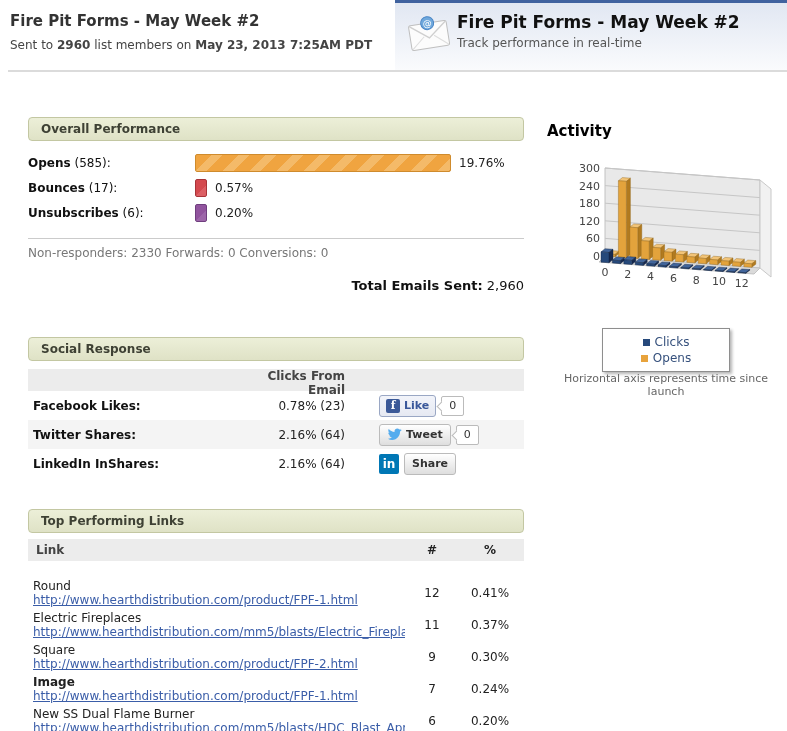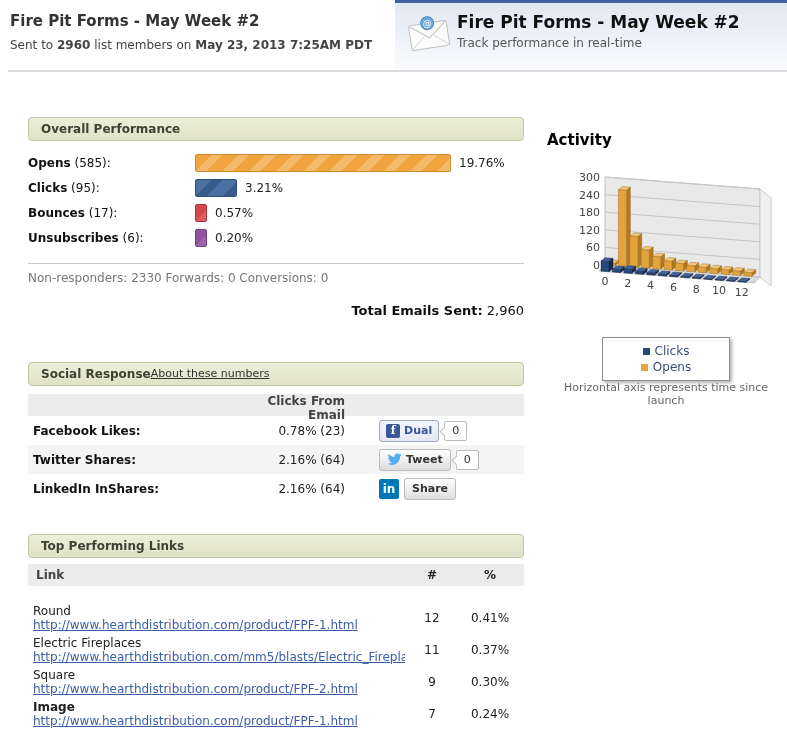--- a/index.html
+++ b/index.html
@@ -65,21 +65,21 @@
   .links .tbl-head{margin-top:6px}
   .lgrid{display:grid;grid-template-columns:1fr 48px 68px;align-items:center}
   .cnum,.cpct{text-align:center;font-size:12px;color:#222}
   .link-row{height:32px;box-sizing:border-box;padding-top:18px}
   .link-title{font-size:12px;color:#222;line-height:14px;padding-left:5px}
   .link-title.bold{font-weight:bold}
   .link-url{display:block;font-size:12px;color:#3A5DA8;text-decoration:underline;line-height:14px;
             padding-left:5px;white-space:nowrap;overflow:hidden;max-width:372px;cursor:pointer}
 
   
-  .col-right{position:absolute;left:545px;top:124px;width:242px}
+  .col-right{position:absolute;left:545px;top:115px;width:242px}
   .col-right h2{font-size:15px;font-weight:bold;color:#000;margin:7px 0 0 2px}
   #activity-svg{margin-top:16px;display:block}
   .legend{width:126px;margin:12px auto 0;background:#fff;border:1px solid #8E8E8E;
           box-shadow:2px 2px 3px rgba(0,0,0,.3);padding:5px 0;font-size:12px;color:#35507C}
   .legend-item{display:flex;align-items:center;justify-content:center;gap:5px;line-height:16px}
   .legend-swatch{width:7px;height:7px;display:inline-block}
   .caption{text-align:center;font-size:11px;color:#666}
 </style>
 </head>
 <body>
@@ -119,58 +119,52 @@
     <div class="sec-head">
       <span>Overall Performance</span>
     </div>
     <div class="perf-rows">
       <div class="perf-row">
         <div class="perf-label"><b>Opens</b> <span>(585):</span></div>
         <div class="perf-bar" style="width: 256px; background: repeating-linear-gradient(135deg, rgb(240, 164, 64) 0px, rgb(240, 164, 64) 11px, rgb(244, 186, 105) 11px, rgb(244, 186, 105) 19px); border-color: rgb(207, 139, 45);"></div>
         <div class="perf-pct">19.76%</div>
       </div>
       <div class="perf-row">
-        <div class="perf-label"><b>Clicks</b> <span>(95):</span></div>
-        <div class="perf-bar" style="width: 42px; background: repeating-linear-gradient(135deg, rgb(74, 112, 164) 0px, rgb(74, 112, 164) 11px, rgb(57, 91, 138) 11px, rgb(57, 91, 138) 19px); border-color: rgb(45, 78, 126);"></div>
-        <div class="perf-pct">3.21%</div>
-      </div>
-      <div class="perf-row">
         <div class="perf-label"><b>Bounces</b> <span>(17):</span></div>
         <div class="perf-bar" style="width: 12px; background: repeating-linear-gradient(135deg, rgb(212, 73, 78) 0px, rgb(212, 73, 78) 11px, rgb(220, 95, 100) 11px, rgb(220, 95, 100) 19px); border-color: rgb(168, 51, 56);"></div>
         <div class="perf-pct">0.57%</div>
       </div>
       <div class="perf-row">
         <div class="perf-label"><b>Unsubscribes</b> <span>(6):</span></div>
         <div class="perf-bar" style="width: 12px; background: repeating-linear-gradient(135deg, rgb(145, 84, 158) 0px, rgb(145, 84, 158) 11px, rgb(157, 102, 169) 11px, rgb(157, 102, 169) 19px); border-color: rgb(111, 62, 126);"></div>
         <div class="perf-pct">0.20%</div>
       </div>
     </div>
     <div class="perf-divider"></div>
     <div class="perf-foot">Non-responders: 2330 Forwards: 0 Conversions: 0</div>
     <div class="perf-total">
       <b>Total Emails Sent:</b> <span>2,960</span>
     </div>
   </div>
 
   <div class="social">
     <div class="sec-head">
       <span>Social Response</span>
-      <a class="about-link">About these numbers</a>
     </div>
     <div class="tbl-head grid3">
       <div class="c1"></div>
       <div class="c2">Clicks From Email</div>
     </div>
     <div class="social-row grid3">
       <div class="c1">Facebook Likes:</div>
       <div class="c2">0.78% (23)</div>
       <div class="c3 btn-wrap">
         <span class="fb-btn">
           <span class="fb-f">f</span>
-          <span class="fb-txt">Dual</span>
+          <span class="fb-txt">Like</span>
         </span>
         <span class="bubble">0</span>
       </div>
     </div>
     <div class="social-row alt grid3">
       <div class="c1">Twitter Shares:</div>
       <div class="c2">2.16% (64)</div>
       <div class="c3 btn-wrap">
         <span class="sl-btn">
           <svg width="15" height="13" viewBox="0 0 15 13">

